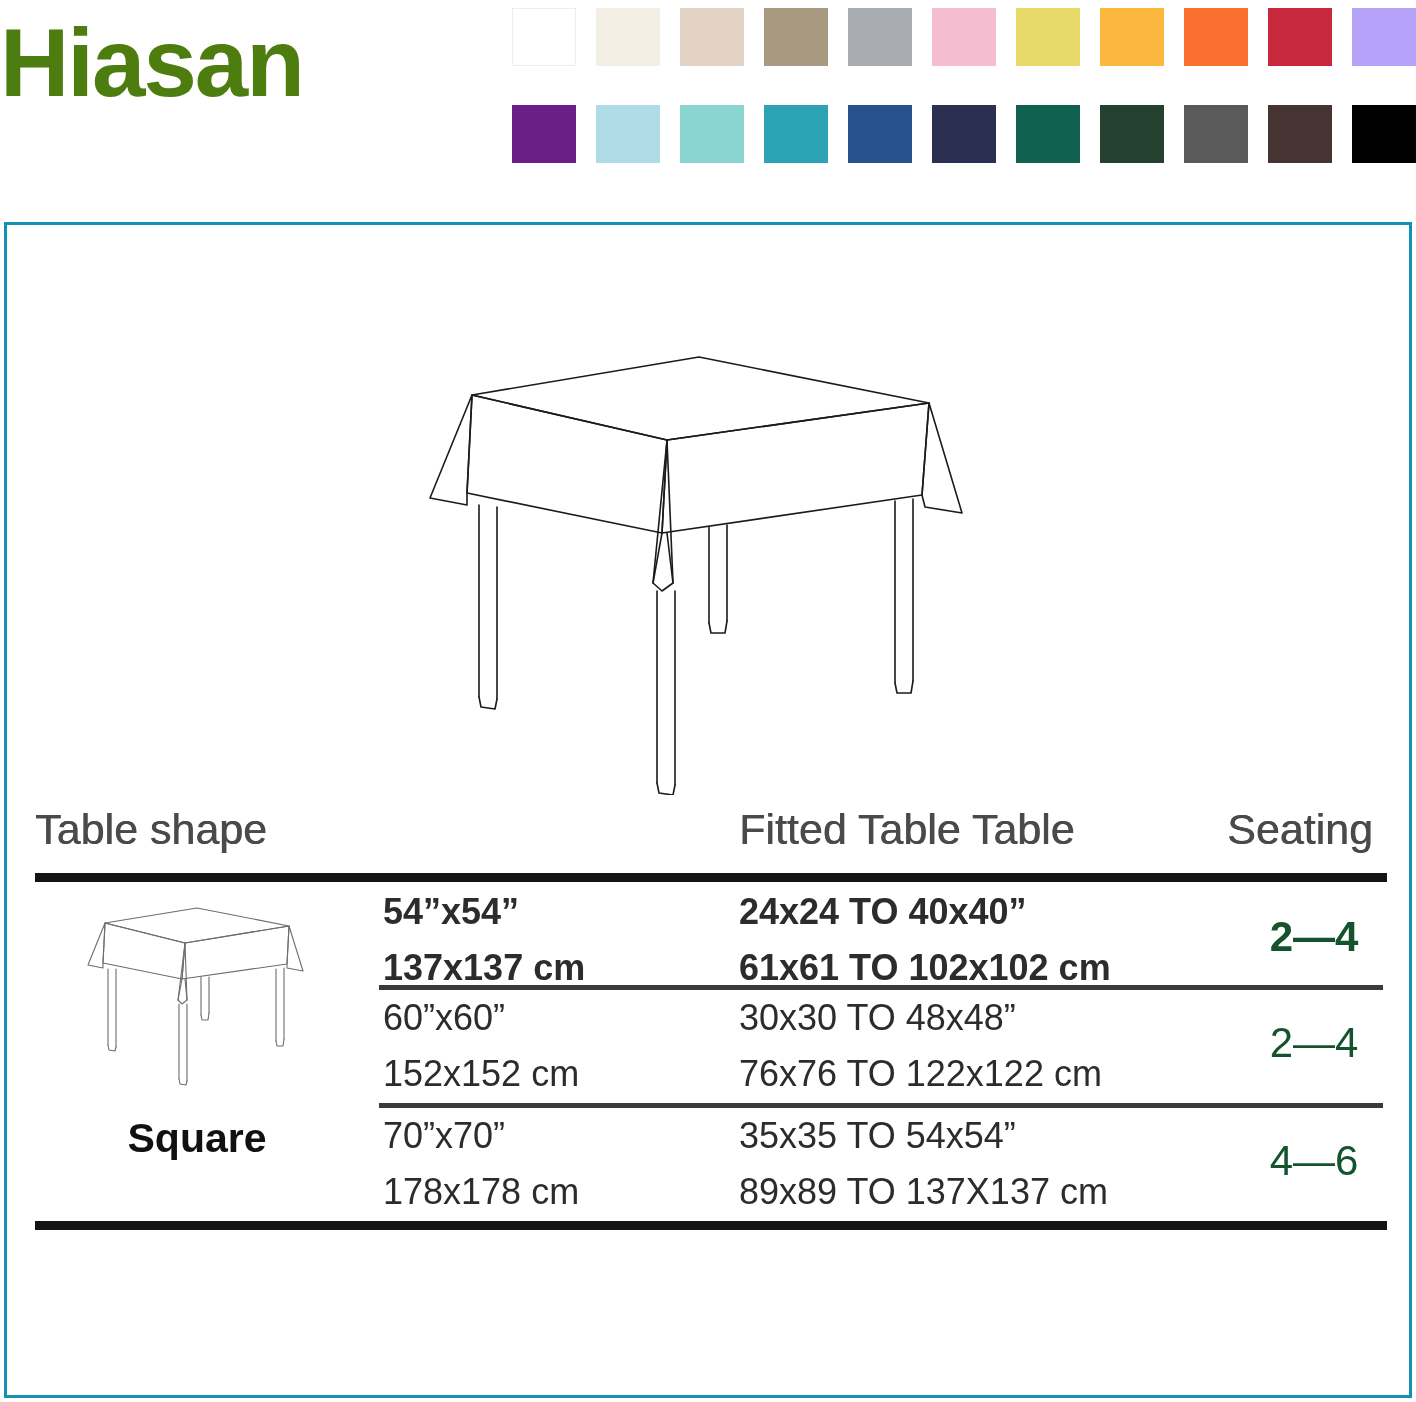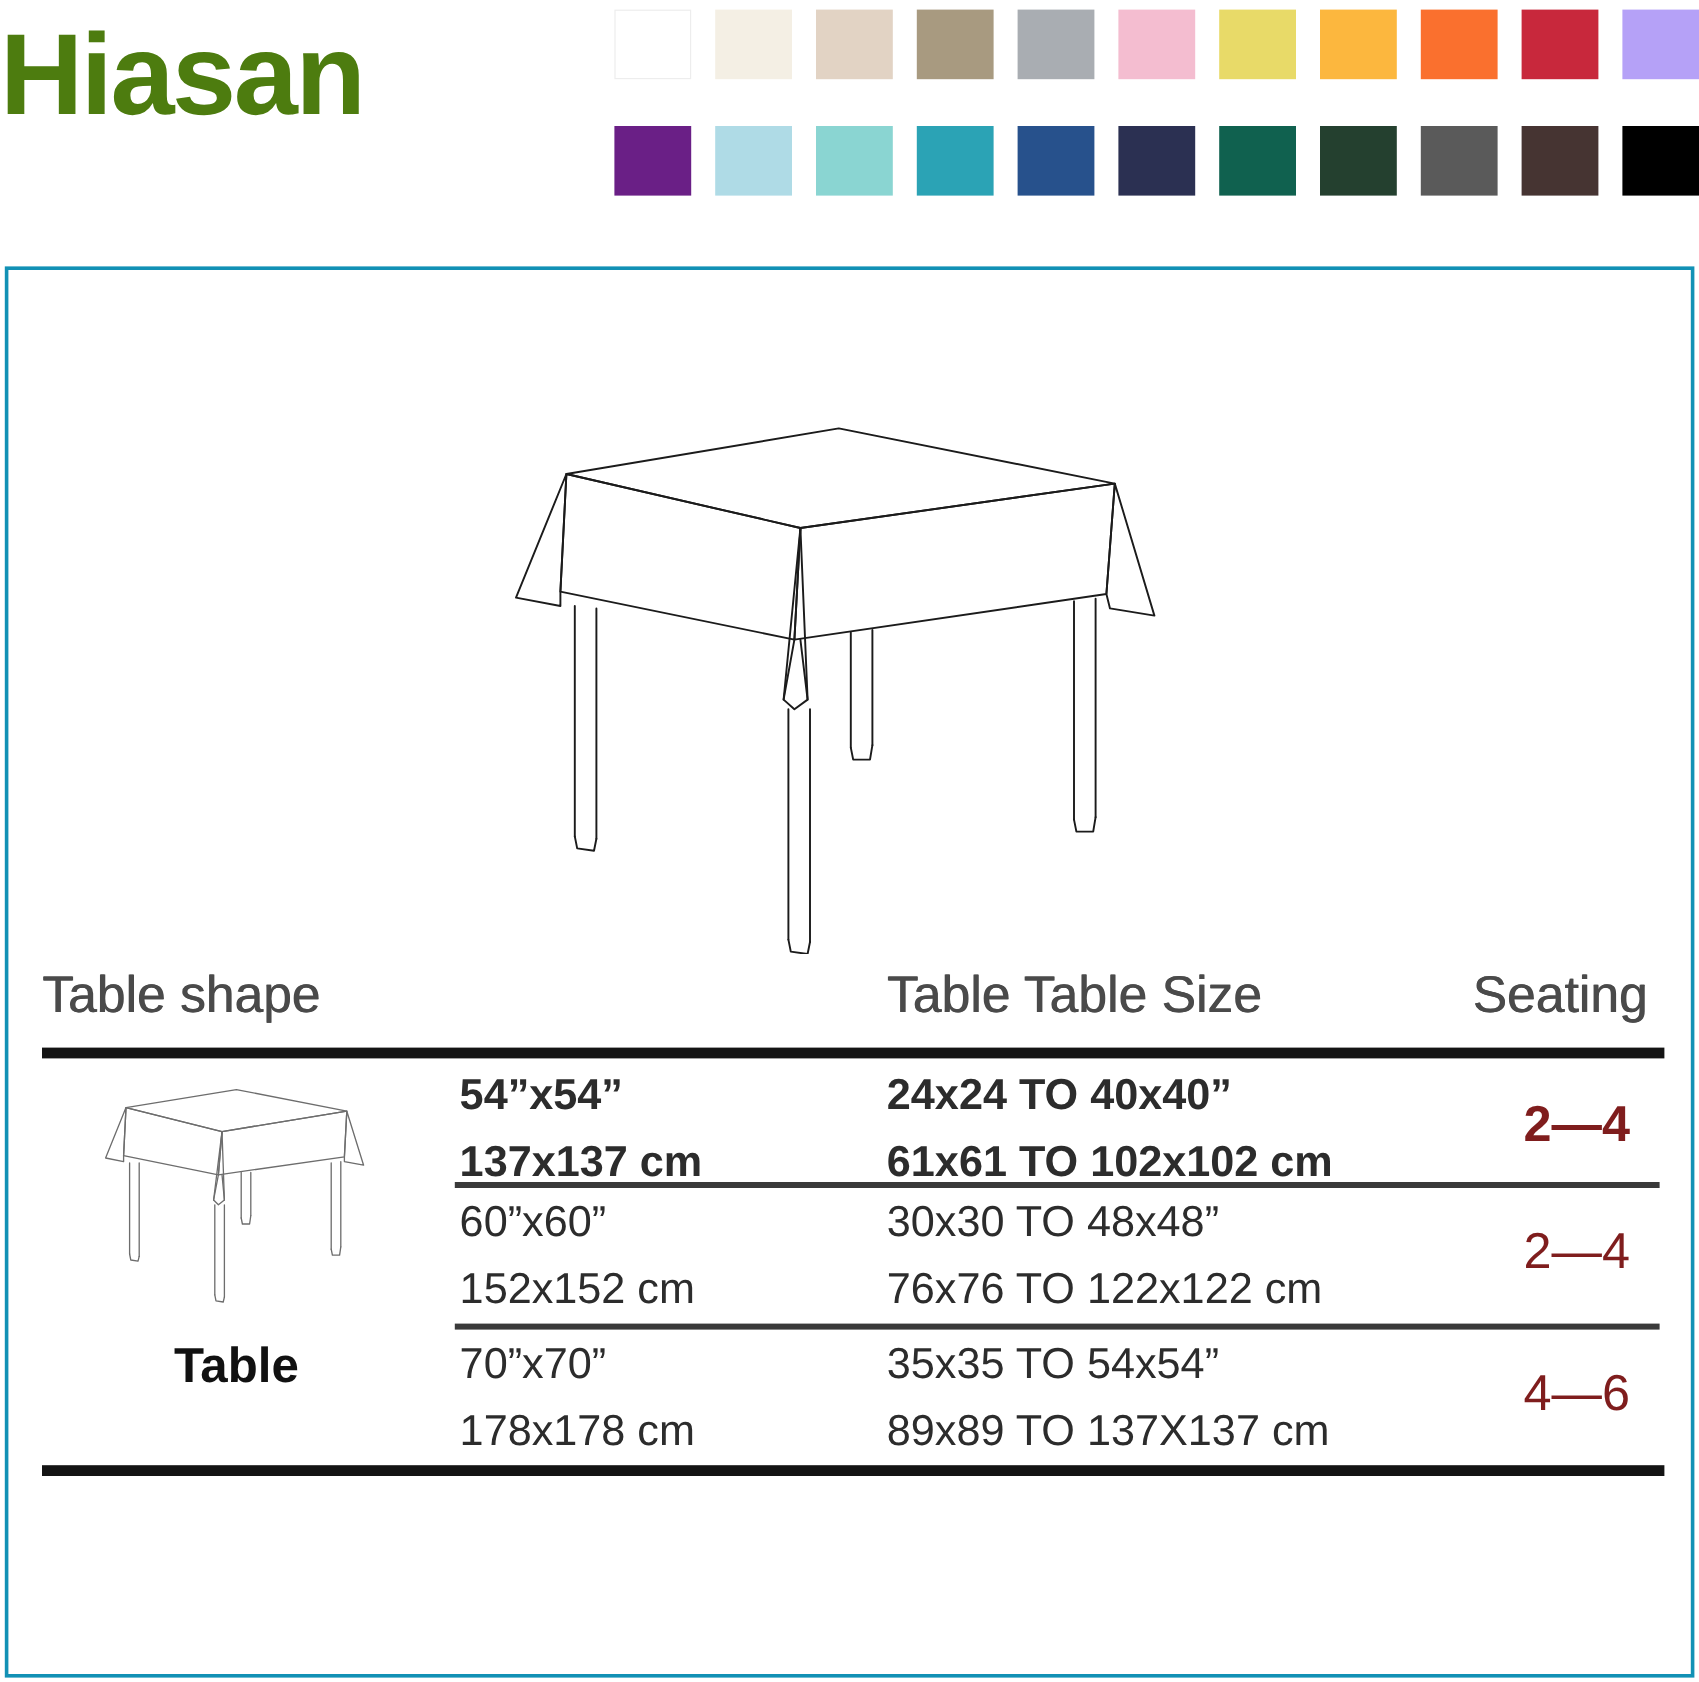--- a/index.html
+++ b/index.html
@@ -143,21 +143,21 @@
   .cell.line-in  { top: 2px; }
   .cell.line-cm  { top: 58px; }
   .cell.col-cloth  { left: 356px; }
   .cell.col-fitted { left: 712px; }
 
   .seating-cell {
     position: absolute;
     left: 1212px;
     top: 24px;
     width: 150px;
-    color: #7f1d1d;
+    color: #14532d;
     font-size: 42px;
     text-align: center;
     white-space: nowrap;
     font-family: "Liberation Sans", sans-serif;
   }
 
   
   #shape-cell {
     position: absolute;
     left: 30px;
@@ -250,21 +250,21 @@
       <path d="M292 288 L294 298 L308 298 L310 286"></path>
       <path d="M478 166 L478 348 M496 164 L496 346"></path>
       <path d="M478 348 L480 358 L494 358 L496 346"></path>
     </svg>
   </div>
 
   <div id="size-table">
 
     <div class="th-row">
       <div class="th c-shape">Table shape</div>
-      <div class="th c-fitted">Table Table Size</div>
+      <div class="th c-fitted">Fitted Table Table</div>
       <div class="th c-seating">Seating</div>
     </div>
 
     <div class="rule-thick" id="rule-top"></div>
     <div class="rule-thin" id="rule-r1"></div>
     <div class="rule-thin" id="rule-r2"></div>
     <div class="rule-thick" id="rule-bottom"></div>
 
     <div id="shape-cell">
       <div id="shape-thumb">
@@ -280,21 +280,21 @@
           <path d="M29 76 L29 152 M37 76 L37 154"></path>
           <path d="M29 152 L30 157 L36 158 L37 154"></path>
           <path d="M100 111 L100 186 M108 111 L108 188"></path>
           <path d="M100 186 L101 191 L107 192 L108 188"></path>
           <path d="M122 84 L122 122 M130 84 L130 120"></path>
           <path d="M122 122 L123 127 L129 127 L130 120"></path>
           <path d="M197 76 L197 148 M205 75 L205 146"></path>
           <path d="M197 148 L198 153 L204 153 L205 146"></path>
         </svg>
       </div>
-      <div id="shape-label">Table</div>
+      <div id="shape-label">Square</div>
     </div>
 
     <div class="data-row" id="row-1">
       <div class="cell col-cloth line-in">54”x54”</div>
       <div class="cell col-cloth line-cm">137x137 cm</div>
       <div class="cell col-fitted line-in">24x24 TO 40x40”</div>
       <div class="cell col-fitted line-cm">61x61 TO 102x102 cm</div>
       <div class="seating-cell">2—4</div>
     </div>
 

